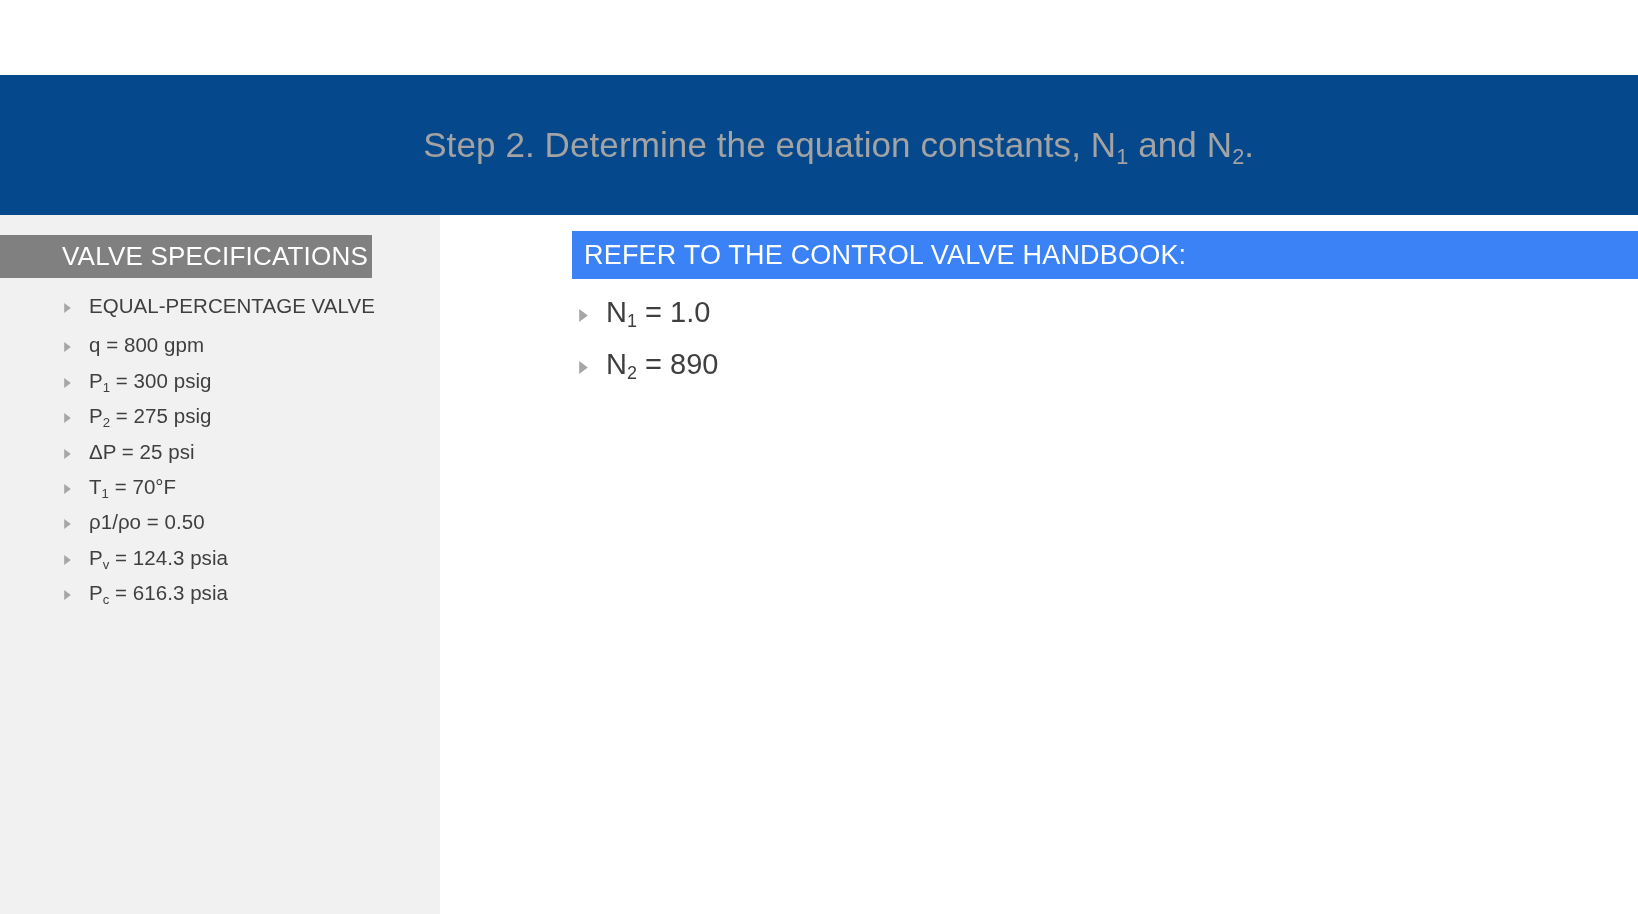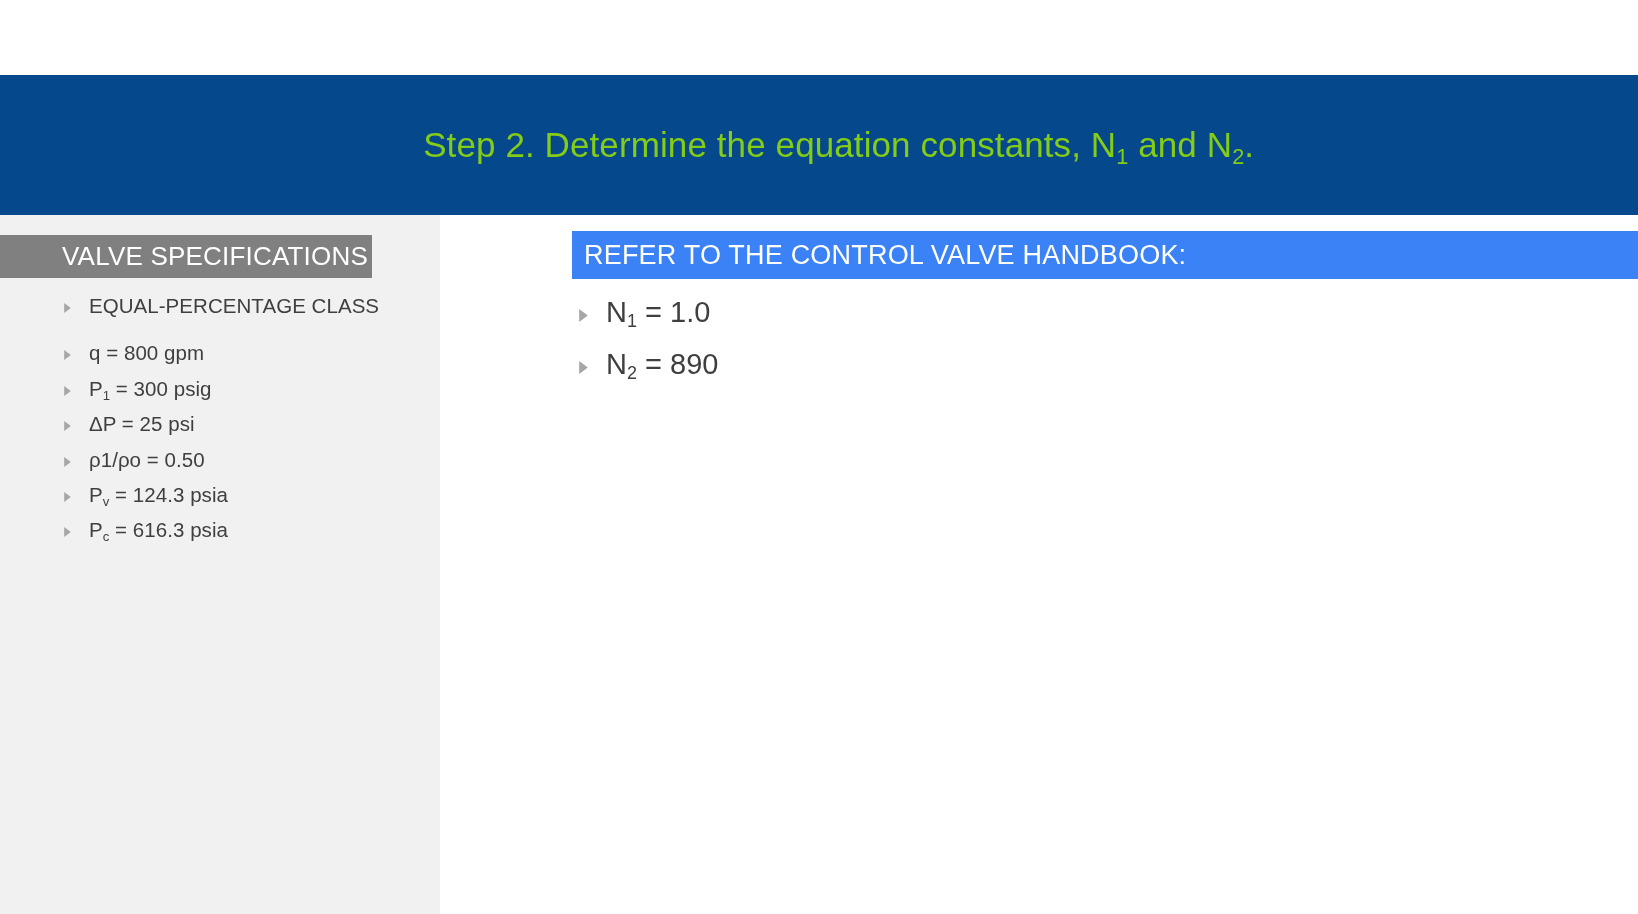--- a/index.html
+++ b/index.html
@@ -22,21 +22,21 @@
     left: 0;
     top: 75px;
     width: 1638px;
     height: 140px;
     background: #06488c;
     display: flex;
     align-items: center;
     justify-content: center;
   }
   #title-text {
-    color: #84cc16;
+    color: #a3a3a3;
     font-size: 35px;
     font-weight: 400;
     letter-spacing: 0.1px;
     white-space: pre;
   }
   #title-text sub {
     font-size: 0.62em;
     vertical-align: baseline;
     position: relative;
     top: 0.32em;
@@ -77,21 +77,21 @@
     width: 440px;
   }
   .spec-item {
     display: flex;
     align-items: flex-start;
     height: 35.4px;
     padding-left: 63px;
     box-sizing: border-box;
   }
   .spec-item.group-gap {
-    margin-top: 12px;
+    margin-top: 4px;
   }
   .bullet {
     width: 26px;
     flex: 0 0 26px;
     padding-top: 7px;
   }
   .bullet svg { display: block; }
   .spec-text {
     font-size: 20.5px;
     color: #3f3f3f;
@@ -173,21 +173,21 @@
 </div>
 
 <div id="left-list">
 
     <div class="spec-item">
       <span class="bullet">
         <svg width="9" height="10" viewBox="0 0 10 12" aria-hidden="true">
           <path d="M1 0 L9 6 L1 12 Z" fill="#a6a6a6"></path>
         </svg>
       </span>
-      <span class="spec-text"><span>EQUAL-PERCENTAGE CLASS</span></span>
+      <span class="spec-text"><span>EQUAL-PERCENTAGE VALVE</span></span>
     </div>
     <div class="spec-item group-gap">
       <span class="bullet">
         <svg width="9" height="10" viewBox="0 0 10 12" aria-hidden="true">
           <path d="M1 0 L9 6 L1 12 Z" fill="#a6a6a6"></path>
         </svg>
       </span>
       <span class="spec-text"><span>q = 800 gpm</span></span>
     </div>
     <div class="spec-item">
@@ -197,21 +197,37 @@
         </svg>
       </span>
       <span class="spec-text"><span>P</span><sub>1</sub><span> = 300 psig</span></span>
     </div>
     <div class="spec-item">
       <span class="bullet">
         <svg width="9" height="10" viewBox="0 0 10 12" aria-hidden="true">
           <path d="M1 0 L9 6 L1 12 Z" fill="#a6a6a6"></path>
         </svg>
       </span>
+      <span class="spec-text"><span>P</span><sub>2</sub><span> = 275 psig</span></span>
+    </div>
+    <div class="spec-item">
+      <span class="bullet">
+        <svg width="9" height="10" viewBox="0 0 10 12" aria-hidden="true">
+          <path d="M1 0 L9 6 L1 12 Z" fill="#a6a6a6"></path>
+        </svg>
+      </span>
       <span class="spec-text"><span>ΔP = 25 psi</span></span>
+    </div>
+    <div class="spec-item">
+      <span class="bullet">
+        <svg width="9" height="10" viewBox="0 0 10 12" aria-hidden="true">
+          <path d="M1 0 L9 6 L1 12 Z" fill="#a6a6a6"></path>
+        </svg>
+      </span>
+      <span class="spec-text"><span>T</span><sub>1</sub><span> = 70°F</span></span>
     </div>
     <div class="spec-item">
       <span class="bullet">
         <svg width="9" height="10" viewBox="0 0 10 12" aria-hidden="true">
           <path d="M1 0 L9 6 L1 12 Z" fill="#a6a6a6"></path>
         </svg>
       </span>
       <span class="spec-text"><span>ρ1/ρo = 0.50</span></span>
     </div>
     <div class="spec-item">

